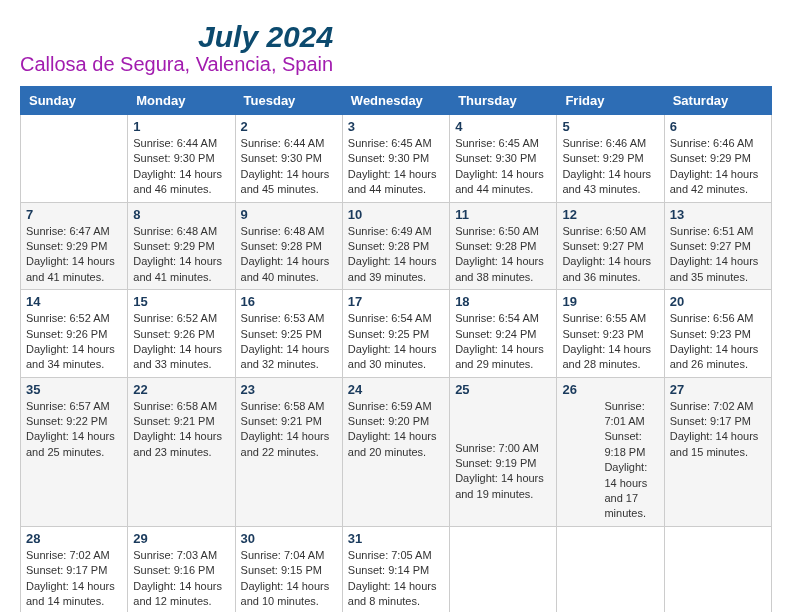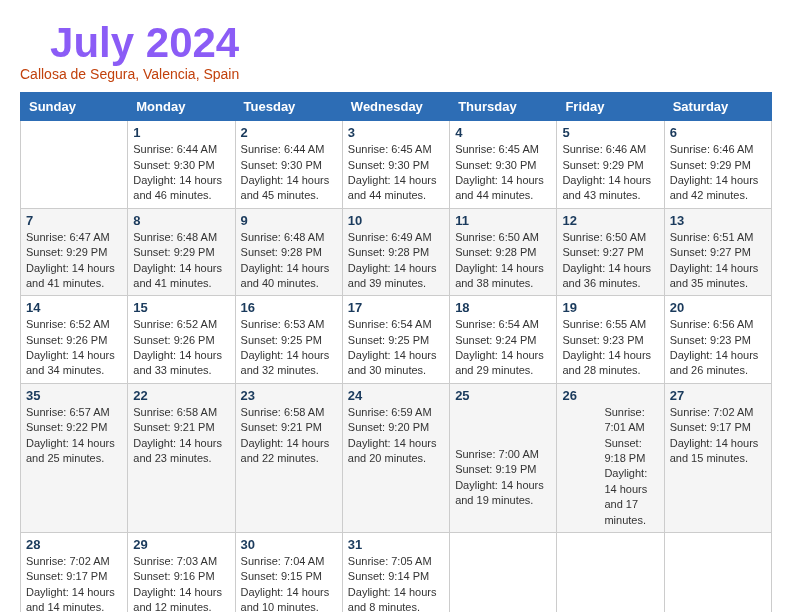--- a/index.html
+++ b/index.html
@@ -31,28 +31,29 @@
     }
     .logo-icon {
       width: 30px;
       height: 30px;
       margin-left: 4px;
     }
     .title-area {
       text-align: right;
     }
     .month-title {
-      font-size: 42px;
+      font-size: 30px;
       font-weight: bold;
-      color: #8b5cf6;
+      color: #0c4a6e;
       line-height: 1.1;
+      font-style: italic;
     }
     .location-title {
-      font-size: 14px;
-      color: #c2410c;
+      font-size: 20px;
+      color: #a21caf;
     }
     table {
       width: 100%;
       border-collapse: collapse;
       font-size: 11px;
     }
     thead tr th {
       background-color: #2d6db5;
       color: #fff;
       padding: 6px 8px;

